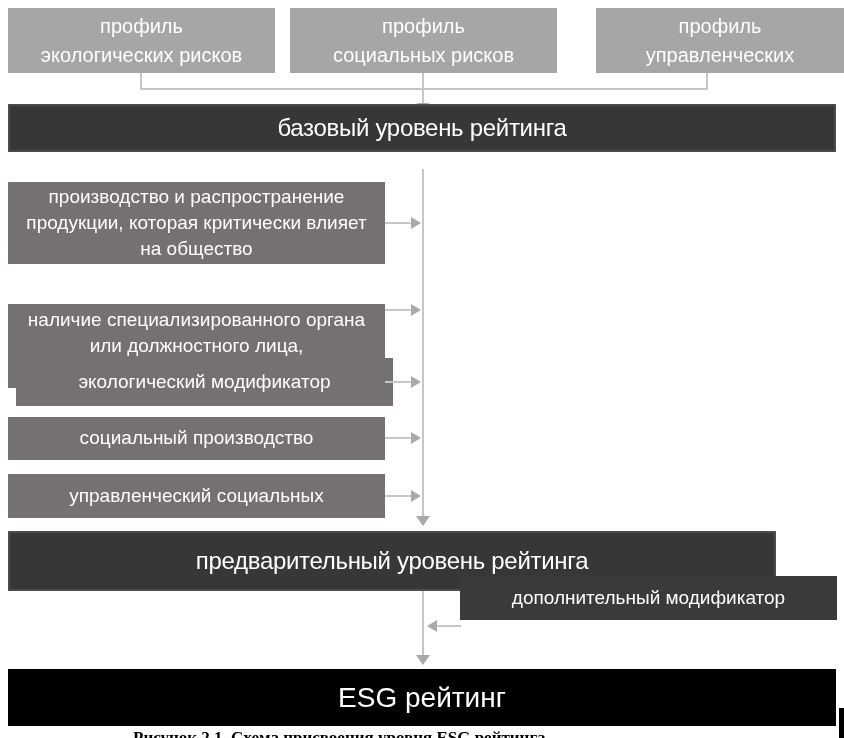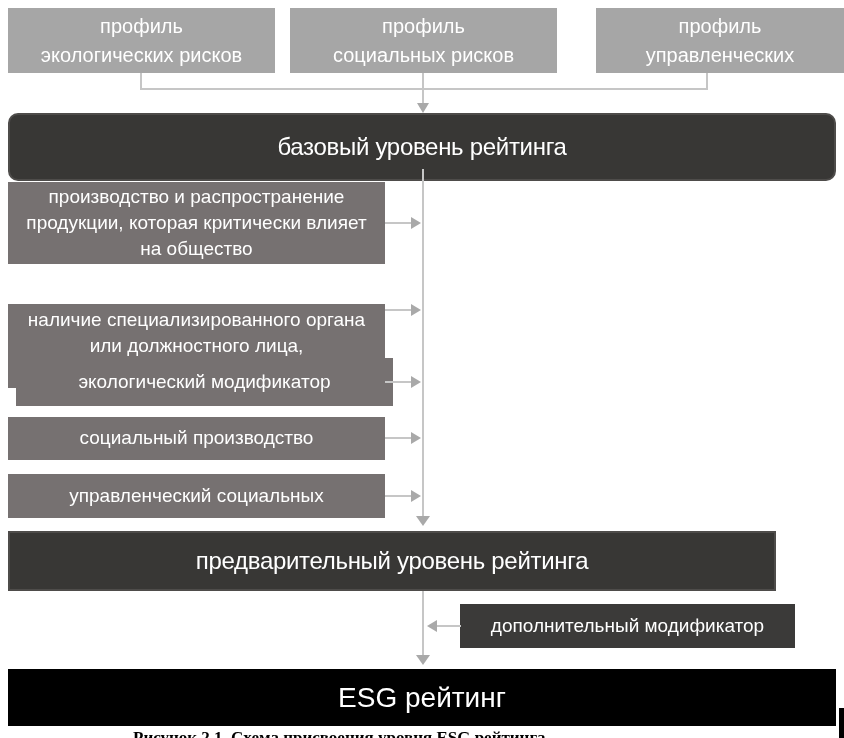--- a/index.html
+++ b/index.html
@@ -41,21 +41,21 @@
   <div class="box gray" style="left:596px;top:8px;width:248px;height:65px;">профиль
 управленческих</div>
 
   <div class="vline" style="left:140px;top:73px;height:15px;"></div>
   <div class="vline" style="left:422px;top:73px;height:15px;"></div>
   <div class="vline" style="left:706px;top:73px;height:15px;"></div>
   <div class="hline" style="left:140px;top:88px;width:568px;"></div>
   <div class="vline" style="left:422px;top:88px;height:15px;"></div>
   <div class="ah ah-down" style="left:417px;top:103px;"></div>
 
-  <div class="box dark" style="left:8px;top:113px;width:828px;height:68px;border-radius:10px;">базовый уровень рейтинга</div>
+  <div class="box dark" style="left:8px;top:104px;width:828px;height:48px;">базовый уровень рейтинга</div>
 
   <div class="vline" style="left:422px;top:169px;height:347px;"></div>
   <div class="ah ah-down" style="left:416px;top:516px;border-left-width:7px;border-right-width:7px;"></div>
 
   <div class="box mid" style="left:8px;top:182px;width:377px;height:82px;">производство и распространение
 продукции, которая критически влияет
 на общество</div>
   <div class="box mid" style="left:8px;top:268px;width:377px;height:84px;margin-top:36px;">наличие специализированного органа
 или должностного лица,
 ответственного за устойчивое</div>
@@ -76,21 +76,21 @@
   <div class="ah ah-right" style="left:411px;top:432px;"></div>
 
   <div class="hline" style="left:385px;top:495px;width:26px;"></div>
   <div class="ah ah-right" style="left:411px;top:490px;"></div>
 
   <div class="box dark" style="left:8px;top:531px;width:768px;height:60px;">предварительный уровень рейтинга</div>
 
   <div class="vline" style="left:422px;top:591px;height:64px;"></div>
   <div class="ah ah-down" style="left:416px;top:655px;border-left-width:7px;border-right-width:7px;"></div>
 
-  <div class="box darksm" style="left:460px;top:604px;width:335px;height:44px;">дополнительный модификатор</div>
+  <div class="box darksm" style="left:460px;top:576px;width:377px;height:44px;">дополнительный модификатор</div>
   <div class="hline" style="left:437px;top:625px;width:24px;"></div>
   <div class="ah ah-left" style="left:427px;top:620px;"></div>
 
   <div class="box black" style="left:8px;top:669px;width:828px;height:57px;">ESG рейтинг</div>
 
   <div class="caption">Рисунок 2.1. Схема присвоения уровня ESG рейтинга</div>
 
   <div class="edge-mark"></div>
 
 </div>

